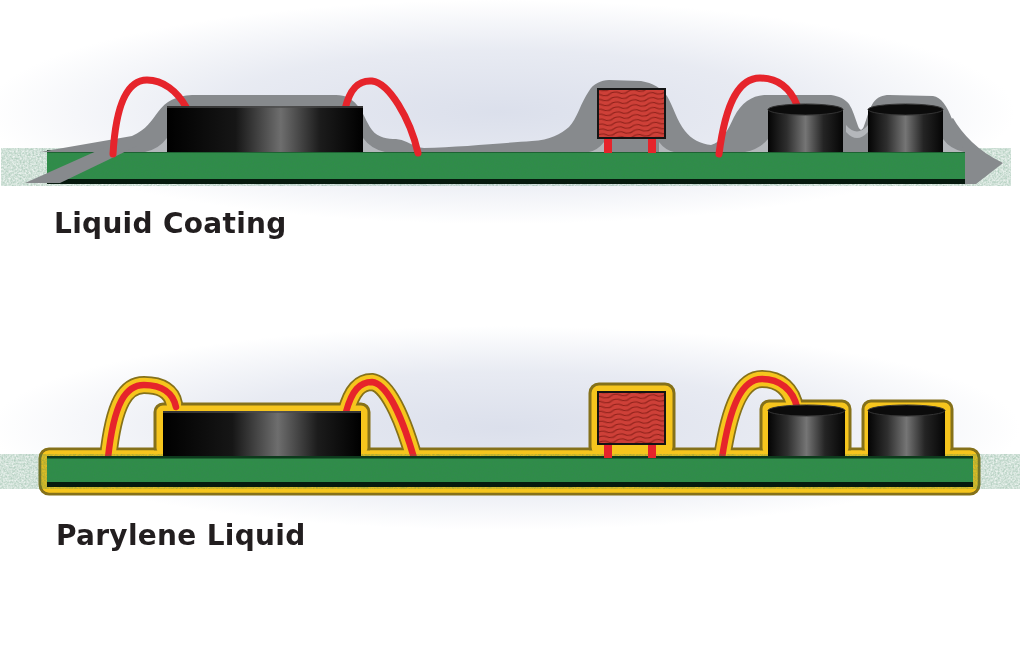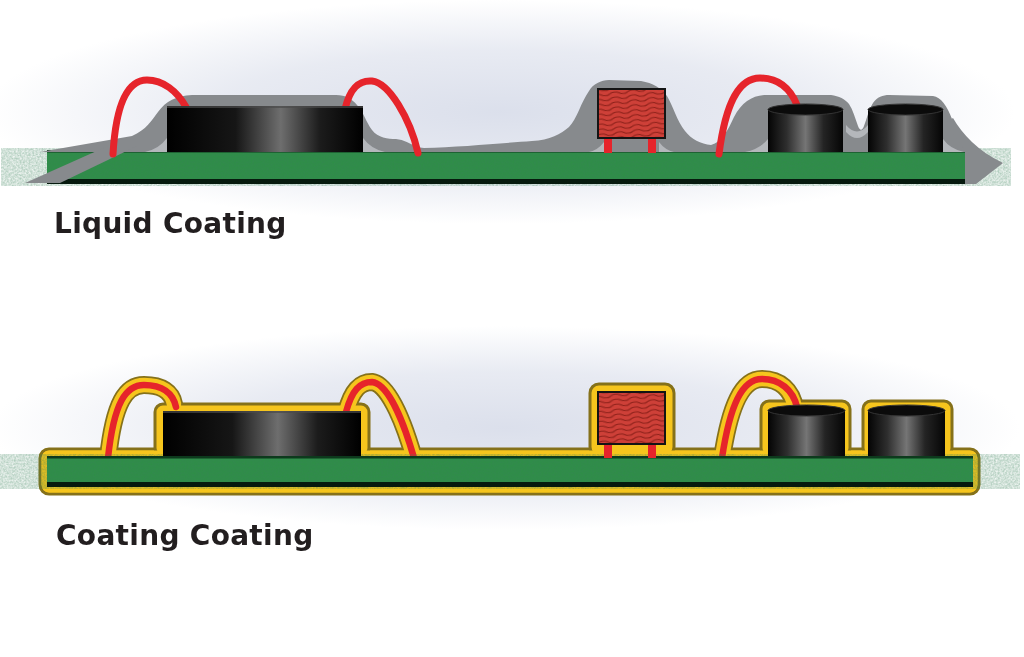--- a/index.html
+++ b/index.html
@@ -159,15 +159,15 @@
       <ellipse cx="806.5" cy="410.5" rx="38.5" ry="5.5" fill="#0b0b0b" stroke="#343434" stroke-width="1"></ellipse>
     </g>
     <g>
       <rect x="868" y="410" width="77" height="46" fill="url(#cylGrad)"></rect>
       <ellipse cx="906.5" cy="410.5" rx="38.5" ry="5.5" fill="#0b0b0b" stroke="#343434" stroke-width="1"></ellipse>
     </g>
   </g>
 </svg>
 
 <div class="caption liquid">Liquid Coating</div>
-<div class="caption parylene">Coating Coating</div>
+<div class="caption parylene">Parylene Liquid</div>
 
 </div>
 
 </body></html>

